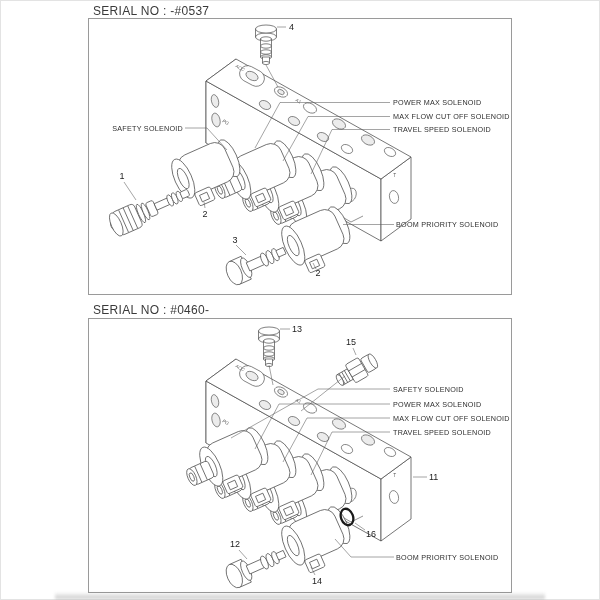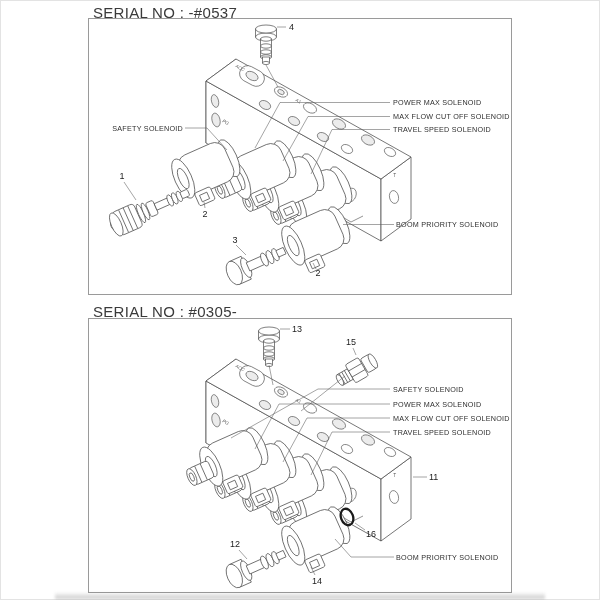--- a/index.html
+++ b/index.html
@@ -10,21 +10,21 @@
     position:relative;
     overflow:hidden;
   }
   .frame { position:absolute; inset:0; border:1px solid #e3e3e3; pointer-events:none; }
   .bottom-shadow {
     position:absolute; left:55px; right:55px; bottom:1px; height:7px;
     background:linear-gradient(to bottom, rgba(110,110,110,0) 0%, rgba(110,110,110,0.38) 100%);
     filter:blur(1.5px);
   }
   .serial {
-    position:absolute; font-size:15px; color:#3a3a3a; letter-spacing:0.3px; white-space:nowrap;
+    position:absolute; font-size:12px; color:#3a3a3a; letter-spacing:0.3px; white-space:nowrap;
   }
   .serial1 { left:93px; top:4px; }
   .serial2 { left:93px; top:303px; }
   .box { position:absolute; border:1px solid #9a9a9a; background:#fff; }
   .box1 { left:88px; top:18px;  width:424px; height:277px; }
   .box2 { left:88px; top:318px; width:424px; height:275px; }
   svg { display:block; }
   .ld  { stroke:#5a5a5a; stroke-width:0.55; fill:none; }
   .lbl { font-size:7.2px; fill:#2e2e2e; letter-spacing:0.25px; }
   .num { font-size:9px; fill:#1c1c1c; }
@@ -175,21 +175,21 @@
   <text class="lbl" x="307" y="208">BOOM PRIORITY SOLENOID</text>
 
   <text class="num" x="200" y="11">4</text>
   <text class="num" x="33" y="160" text-anchor="middle">1</text>
   <text class="num" x="116" y="198" text-anchor="middle">2</text>
   <text class="num" x="146" y="224" text-anchor="middle">3</text>
   <text class="num" x="229" y="257" text-anchor="middle">2</text>
 </svg>
 </div>
 
-<div class="serial serial2">SERIAL NO : #0305-</div>
+<div class="serial serial2">SERIAL NO : #0460-</div>
 <div class="box box2">
 <svg width="422" height="273" viewBox="0 0 422 273">
 
   <g fill="#fff" stroke="#4a4a4a" stroke-width="0.75">
     <path d="M147,40 L117,62 L117,124 L147,102 Z"></path>
     <path d="M117,62 L292,160 L292,222 L117,124 Z"></path>
     <path d="M322,138 L292,160 L292,222 L322,200 Z"></path>
     <path d="M147,40 L322,138 L292,160 L117,62 Z"></path>
   </g>
 

